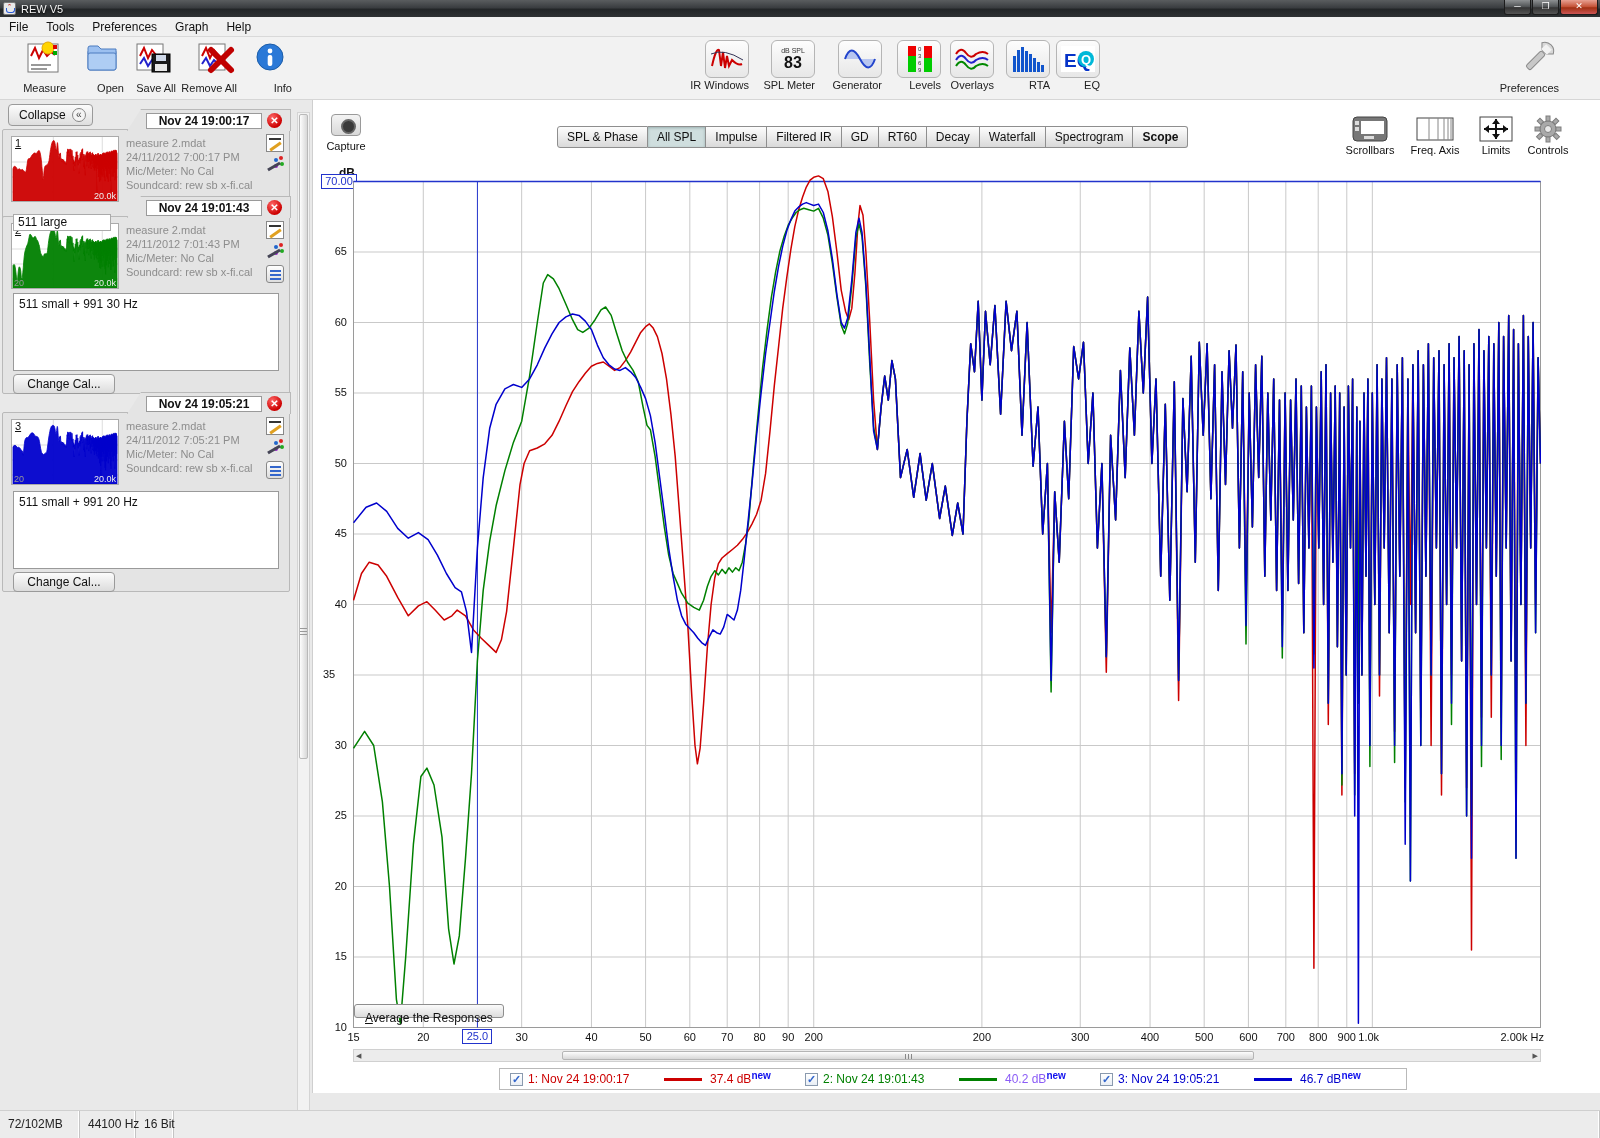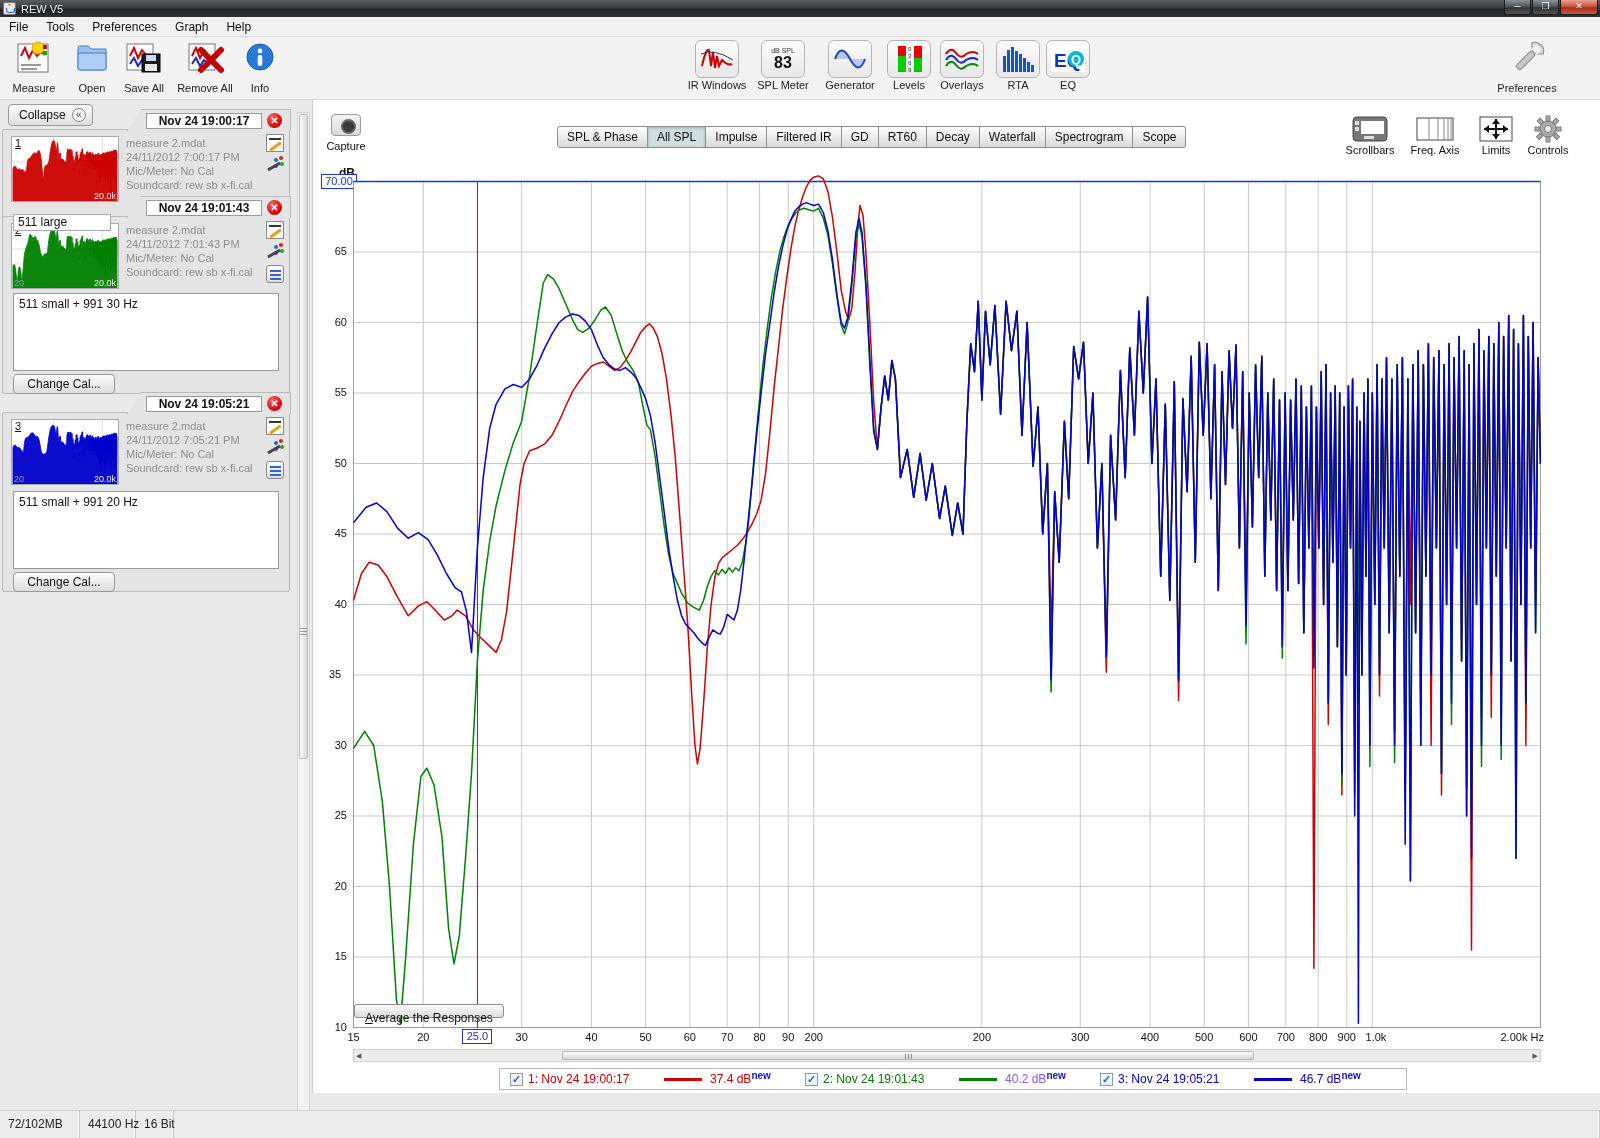--- a/index.html
+++ b/index.html
@@ -17,21 +17,21 @@
   .wbtn { width:27px; height:15px; border:1px solid #1c1c1c; border-top:none; border-radius:0 0 3px 3px; margin-left:1px;
     background:linear-gradient(180deg,#8d9092,#4d5052 50%,#333 55%,#555); color:#fff; font-size:9px; line-height:13px; text-align:center; }
   .wbtn.close { width:38px; background:linear-gradient(180deg,#e8a091,#c34f33 50%,#a03012 55%,#c55); }
 
   
   #menubar { position:absolute; left:0; top:17px; width:1600px; height:20px; background:#f0f0f0; border-bottom:1px solid #d9d9d9; display:flex; align-items:center; }
   .menuitem { padding:2px 9px; font-size:12px; color:#111; }
 
   
   #toolbarrow { position:absolute; left:0; top:37px; width:1600px; height:63px; background:#f2f2f2; border-bottom:1px solid #d6d6d6; }
-  .tbtn { position:absolute; top:3px; width:64px; text-align:center; }
+  .tbtn { position:absolute; top:3px; width:64px; text-align:right; }
   .tbtn .ic { display:inline-block; }
   .tbtn .lbl { display:block; font-size:11px; color:#222; margin-top:1px; white-space:nowrap; }
   .btnframe { width:44px; height:38px; margin:0 auto; border:1px solid #b5b5b5; border-radius:6px;
     background:linear-gradient(180deg,#fdfdfd,#e7e7e7); display:flex; align-items:center; justify-content:center; flex-direction:column; }
   .splbox .t { font-size:7px; color:#333; line-height:8px; }
   .splbox .v { font-size:16px; font-weight:bold; color:#111; line-height:16px; }
 
   
   #sidebar { position:absolute; left:0; top:100px; width:312px; height:995px; background:#e9e9e9; }
   #collapsebtn { position:absolute; left:8px; top:4px; height:22px; padding:0 6px 0 10px; border:1px solid #9a9a9a; border-radius:4px;
@@ -70,21 +70,21 @@
   
   #graphpanel { position:absolute; left:312px; top:100px; width:1288px; height:993px; background:#fff; border-left:1px solid #cfcfcf; }
   #capture { position:absolute; left:10px; top:14px; width:46px; text-align:center; }
   #capture .cam { width:30px; height:22px; margin:0 auto; border:1px solid #9a9a9a; border-radius:4px; background:linear-gradient(180deg,#f4f4f4,#d8d8d8); position:relative; }
   #capture .cam:before { content:""; position:absolute; left:9px; top:4px; width:11px; height:11px; border:2px solid #666; border-radius:50%; background:#3a3a3a; }
   #capture .lbl { font-size:11px; margin-top:4px; }
   #tabsrow { position:absolute; left:244px; top:26px; display:flex; }
   .tabbtn { height:22px; padding:0 9px; border:1px solid #8e8e8e; border-left:none; font-size:12px; line-height:20px;
     background:linear-gradient(180deg,#fdfdfd,#d9d9d9); white-space:nowrap; }
   .tabbtn:first-child { border-left:1px solid #8e8e8e; border-radius:3px 0 0 3px; }
-  .tabbtn:last-child { border-radius:0 3px 3px 0; }
+  .tabbtn:last-child { border-radius:0 3px 3px 0;font-weight:bold; }
   .tabbtn.active { background:#cfdede; box-shadow:inset 0 1px 3px #9ab0b0; }
   .gbtn { position:absolute; top:14px; width:70px; text-align:center; }
   .gbtn .gic { height:30px; display:flex; align-items:center; justify-content:center; }
   .gbtn .lbl { font-size:11px; }
   #ylab { position:absolute; left:26px; top:66px; font-size:12px; font-weight:bold; color:#111; }
   #ybox { position:absolute; left:8px; top:74px; width:36px; height:15px; background:#fff; border:1px solid #2233cc; color:#2233cc; font-size:11px; text-align:center; line-height:13px; }
   #avgbtn { position:absolute; left:41px; top:904px; height:14px; padding:4px 10px; border:1px solid #8e8e8e; border-radius:3px;
     background:linear-gradient(180deg,#fbfbfb,#dcdcdc); font-size:12px; line-height:19px; }
   #avgbtn span u { text-decoration:underline; }
   #hscroll { position:absolute; left:40px; top:949px; width:1188px; height:13px; background:#ececec; border:1px solid #d0d0d0; }
@@ -571,29 +571,29 @@
       <div class="ticklabel" style="left: 461.179px; top: 931px; width: 28px; text-align: center;">90</div>
       <div class="ticklabel" style="left: 486.739px; top: 931px; width: 28px; text-align: center;">200</div>
       <div class="ticklabel" style="left: 654.896px; top: 931px; width: 28px; text-align: center;">200</div>
       <div class="ticklabel" style="left: 753.261px; top: 931px; width: 28px; text-align: center;">300</div>
       <div class="ticklabel" style="left: 823.052px; top: 931px; width: 28px; text-align: center;">400</div>
       <div class="ticklabel" style="left: 877.187px; top: 931px; width: 28px; text-align: center;">500</div>
       <div class="ticklabel" style="left: 921.418px; top: 931px; width: 28px; text-align: center;">600</div>
       <div class="ticklabel" style="left: 958.814px; top: 931px; width: 28px; text-align: center;">700</div>
       <div class="ticklabel" style="left: 991.209px; top: 931px; width: 28px; text-align: center;">800</div>
       <div class="ticklabel" style="left: 1019.78px; top: 931px; width: 28px; text-align: center;">900</div>
-      <div class="ticklabel" style="left: 1045.34px; top: 931px; width: 28px; text-align: right;">1.0k</div>
+      <div class="ticklabel" style="left: 1045.34px; top: 931px; width: 28px; text-align: left;">1.0k</div>
       <div class="ticklabel" style="left: 1187.5px; top: 931px;">2.00k Hz</div>
       <div class="ticklabel" style="left: 10px; top: 145px; width: 24px; text-align: right;">65</div>
       <div class="ticklabel" style="left: 10px; top: 215.5px; width: 24px; text-align: right;">60</div>
       <div class="ticklabel" style="left: 10px; top: 286px; width: 24px; text-align: right;">55</div>
       <div class="ticklabel" style="left: 10px; top: 356.5px; width: 24px; text-align: right;">50</div>
       <div class="ticklabel" style="left: 10px; top: 427px; width: 24px; text-align: right;">45</div>
       <div class="ticklabel" style="left: 10px; top: 497.5px; width: 24px; text-align: right;">40</div>
-      <div class="ticklabel" style="left: 10px; top: 568px; width: 24px; text-align: center;">35</div>
+      <div class="ticklabel" style="left: 10px; top: 568px; width: 24px; text-align: left;">35</div>
       <div class="ticklabel" style="left: 10px; top: 638.5px; width: 24px; text-align: right;">30</div>
       <div class="ticklabel" style="left: 10px; top: 709px; width: 24px; text-align: right;">25</div>
       <div class="ticklabel" style="left: 10px; top: 779.5px; width: 24px; text-align: right;">20</div>
       <div class="ticklabel" style="left: 10px; top: 850px; width: 24px; text-align: right;">15</div>
       <div class="ticklabel" style="left: 10px; top: 920.5px; width: 24px; text-align: right;">10</div>
       <div id="cursorbox" style="left: 149.426px; top: 929px;">25.0</div>
     </div>
 
   <div id="statusbar">
     <div class="statseg s1">72/102MB</div>

